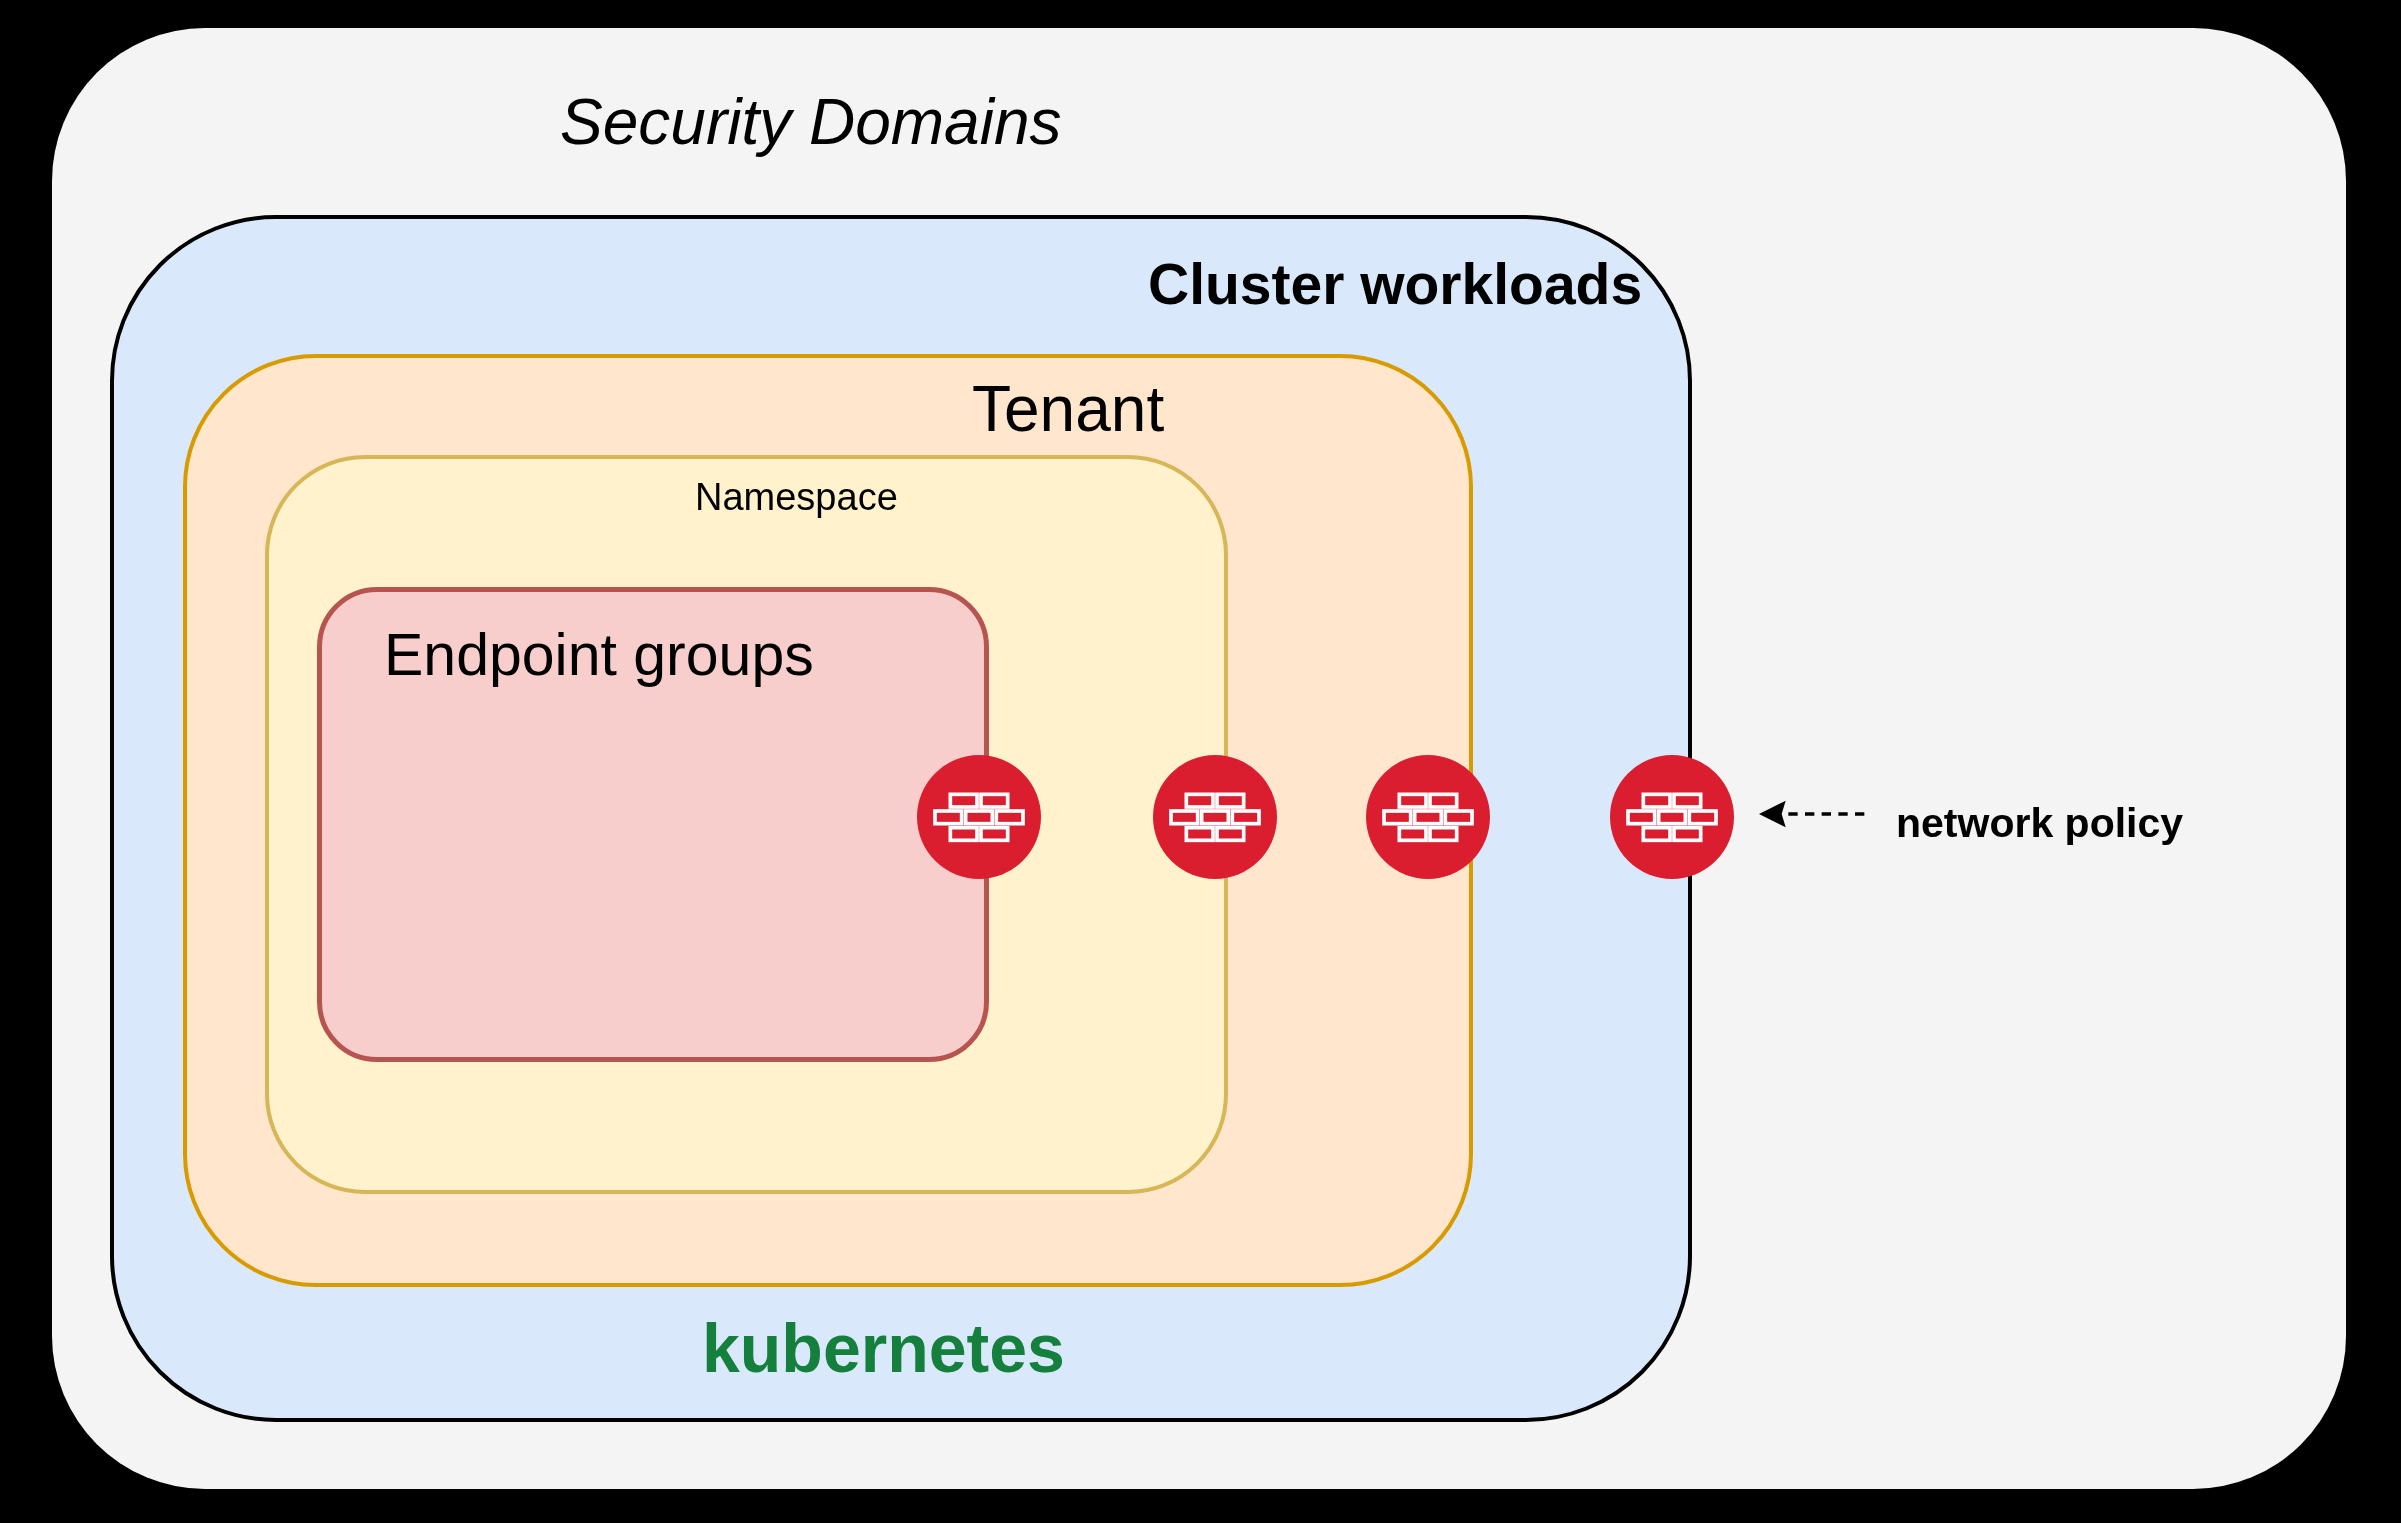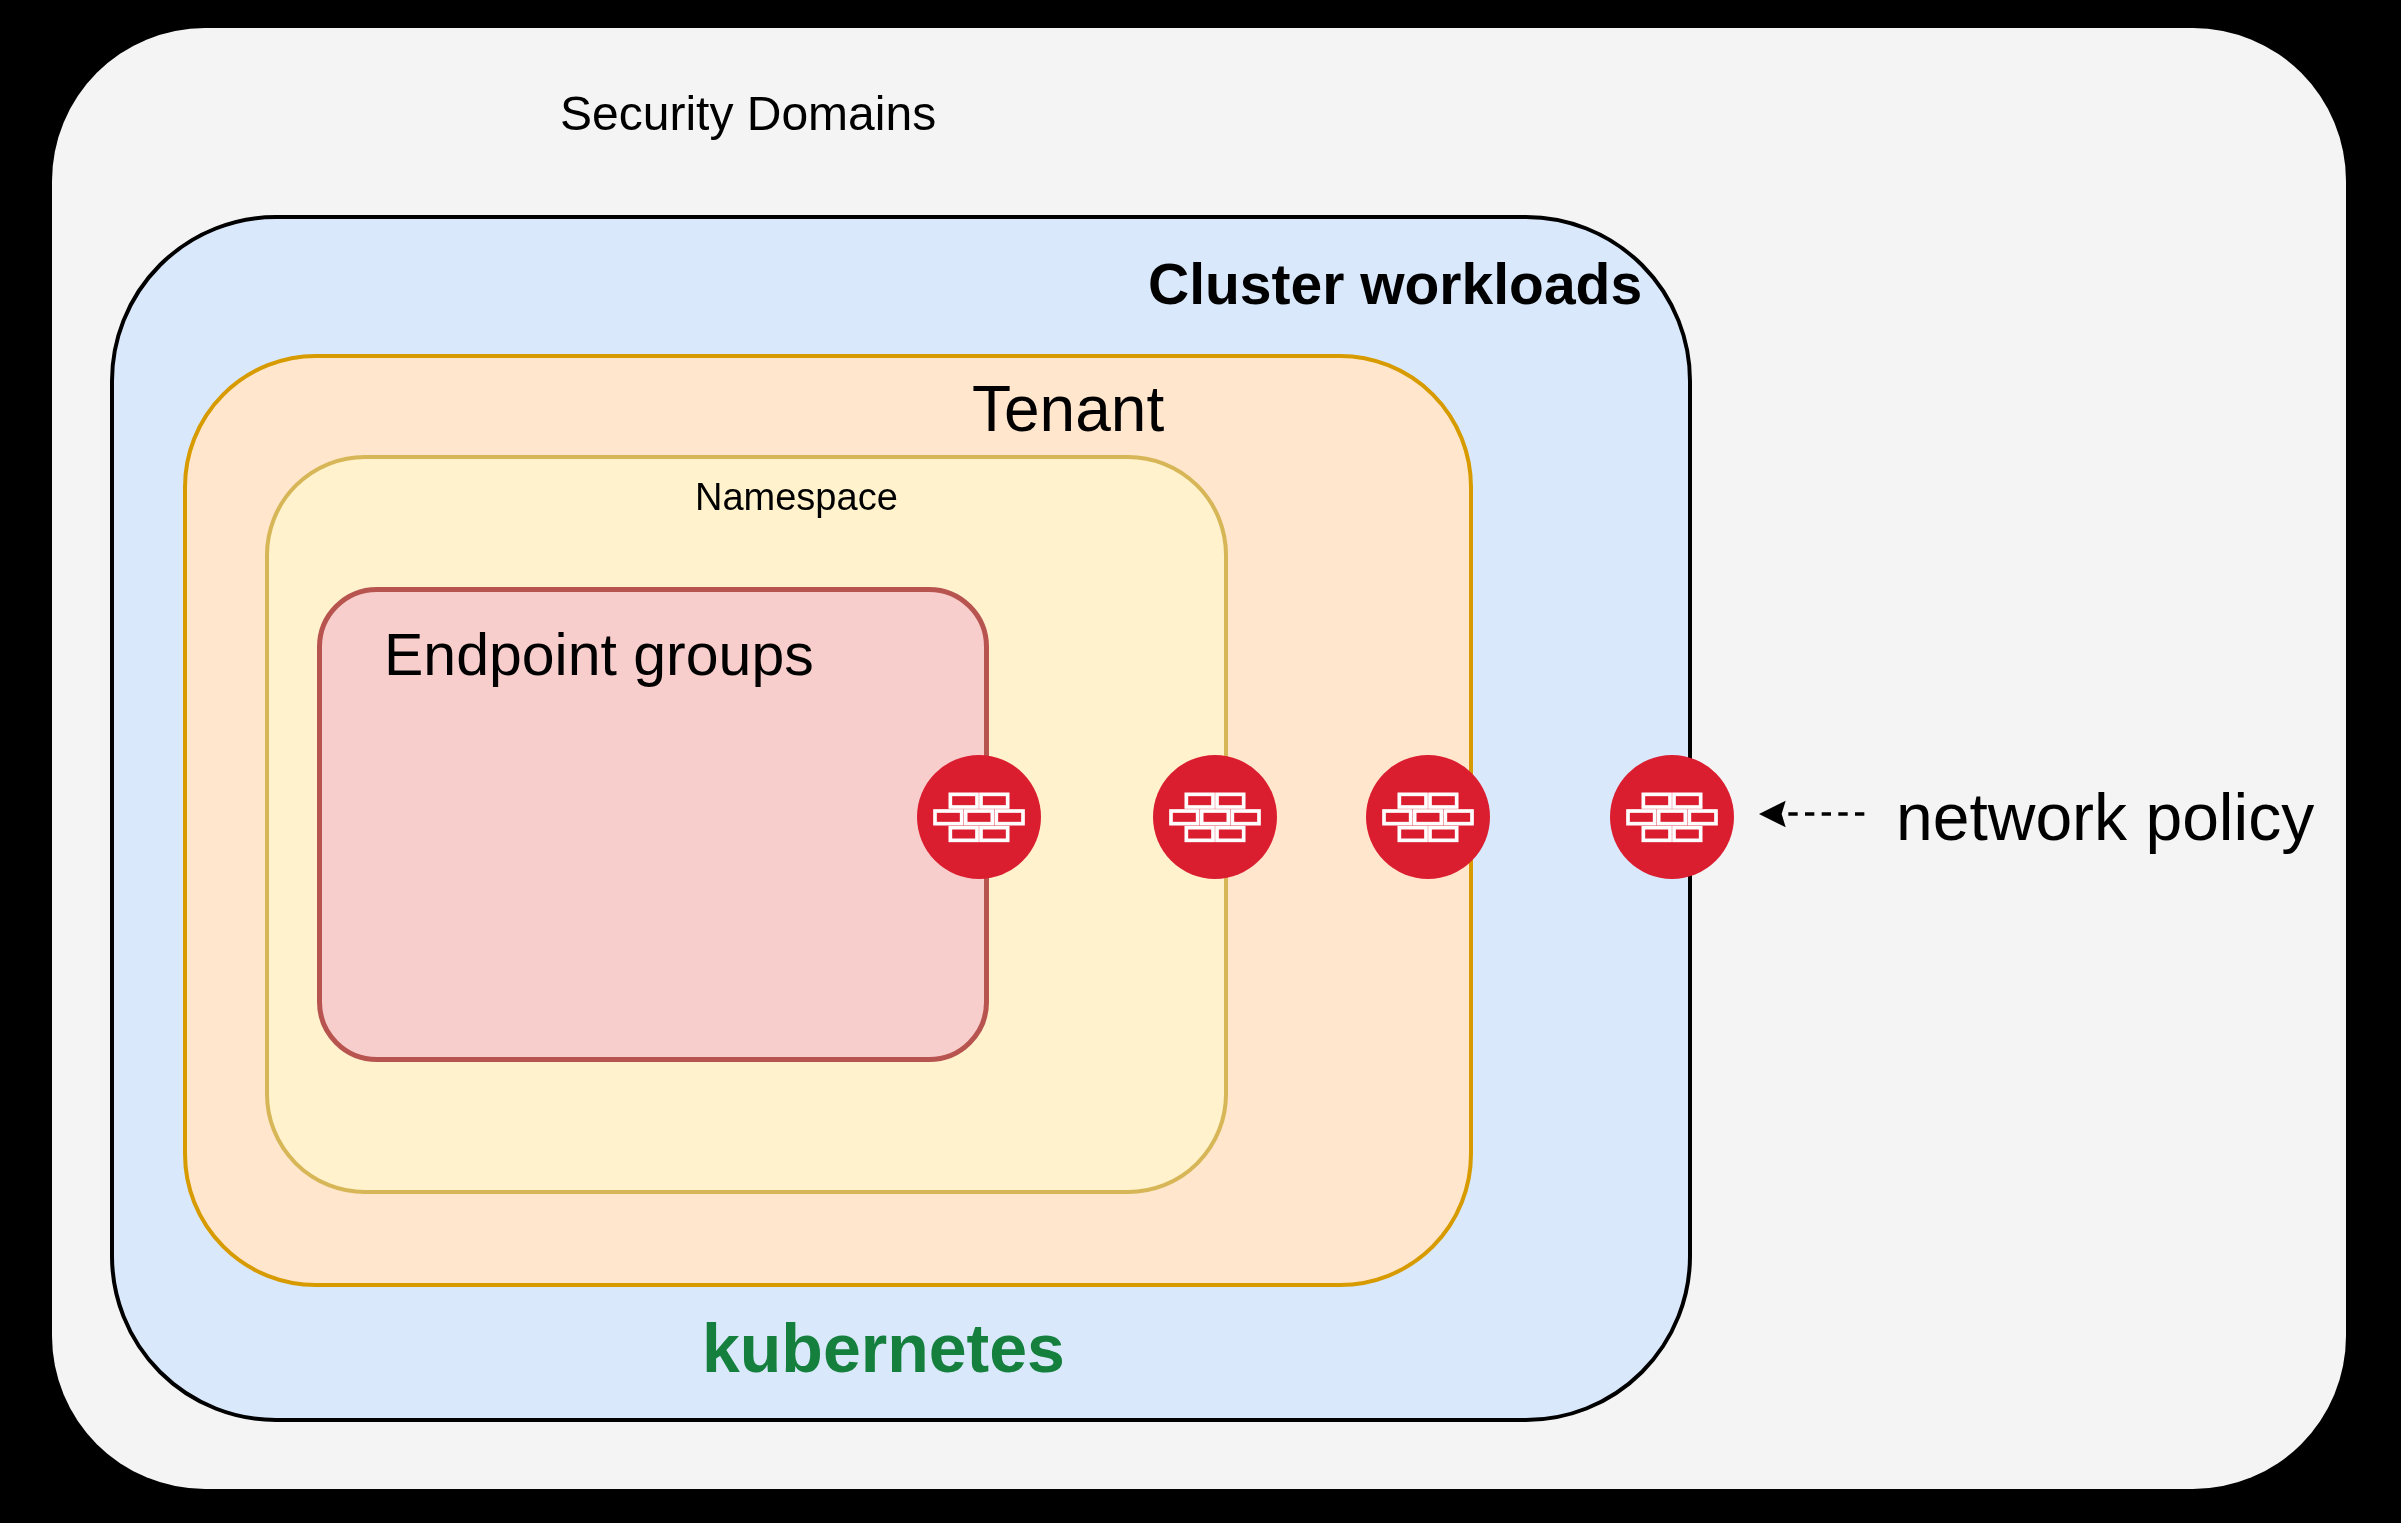--- a/index.html
+++ b/index.html
@@ -28,27 +28,27 @@
     left:265px;top:455px;width:955px;height:731px;
     border-radius:100px;border-width:4.7px;
   }
   #box-endpoint{
     left:317px;top:587px;width:662px;height:465px;
     border-radius:60px;border-width:5.3px;
   }
   .lbl{
     color:#000;line-height:1;white-space:nowrap;
   }
-  #title-label{left:560px;top:90px;font-size:48px;}
+  #title-label{left:560px;top:90px;font-size:64px;font-style:italic;}
   #cluster-label{left:1148px;top:256px;font-size:57px;font-weight:bold;}
   #tenant-label{left:972px;top:377px;font-size:64px;}
   #namespace-label{left:695px;top:478px;font-size:38px;}
   #endpoint-label{left:384px;top:626px;font-size:59px;}
   #kubernetes-label{left:702px;top:1314px;font-size:68px;font-weight:bold;}
-  #network-policy-label{left:1896px;top:784px;font-size:66px;}
+  #network-policy-label{left:1896px;top:803px;font-size:41px;font-weight:bold;}
   .fw{width:124px;height:124px;}
   #fw-1{left:917px;top:755px;}
   #fw-2{left:1153px;top:755px;}
   #fw-3{left:1366px;top:755px;}
   #fw-4{left:1610px;top:755px;}
   #policy-arrow{left:1755px;top:794px;width:120px;height:40px;}
 </style>
 </head>
 <body>
 

